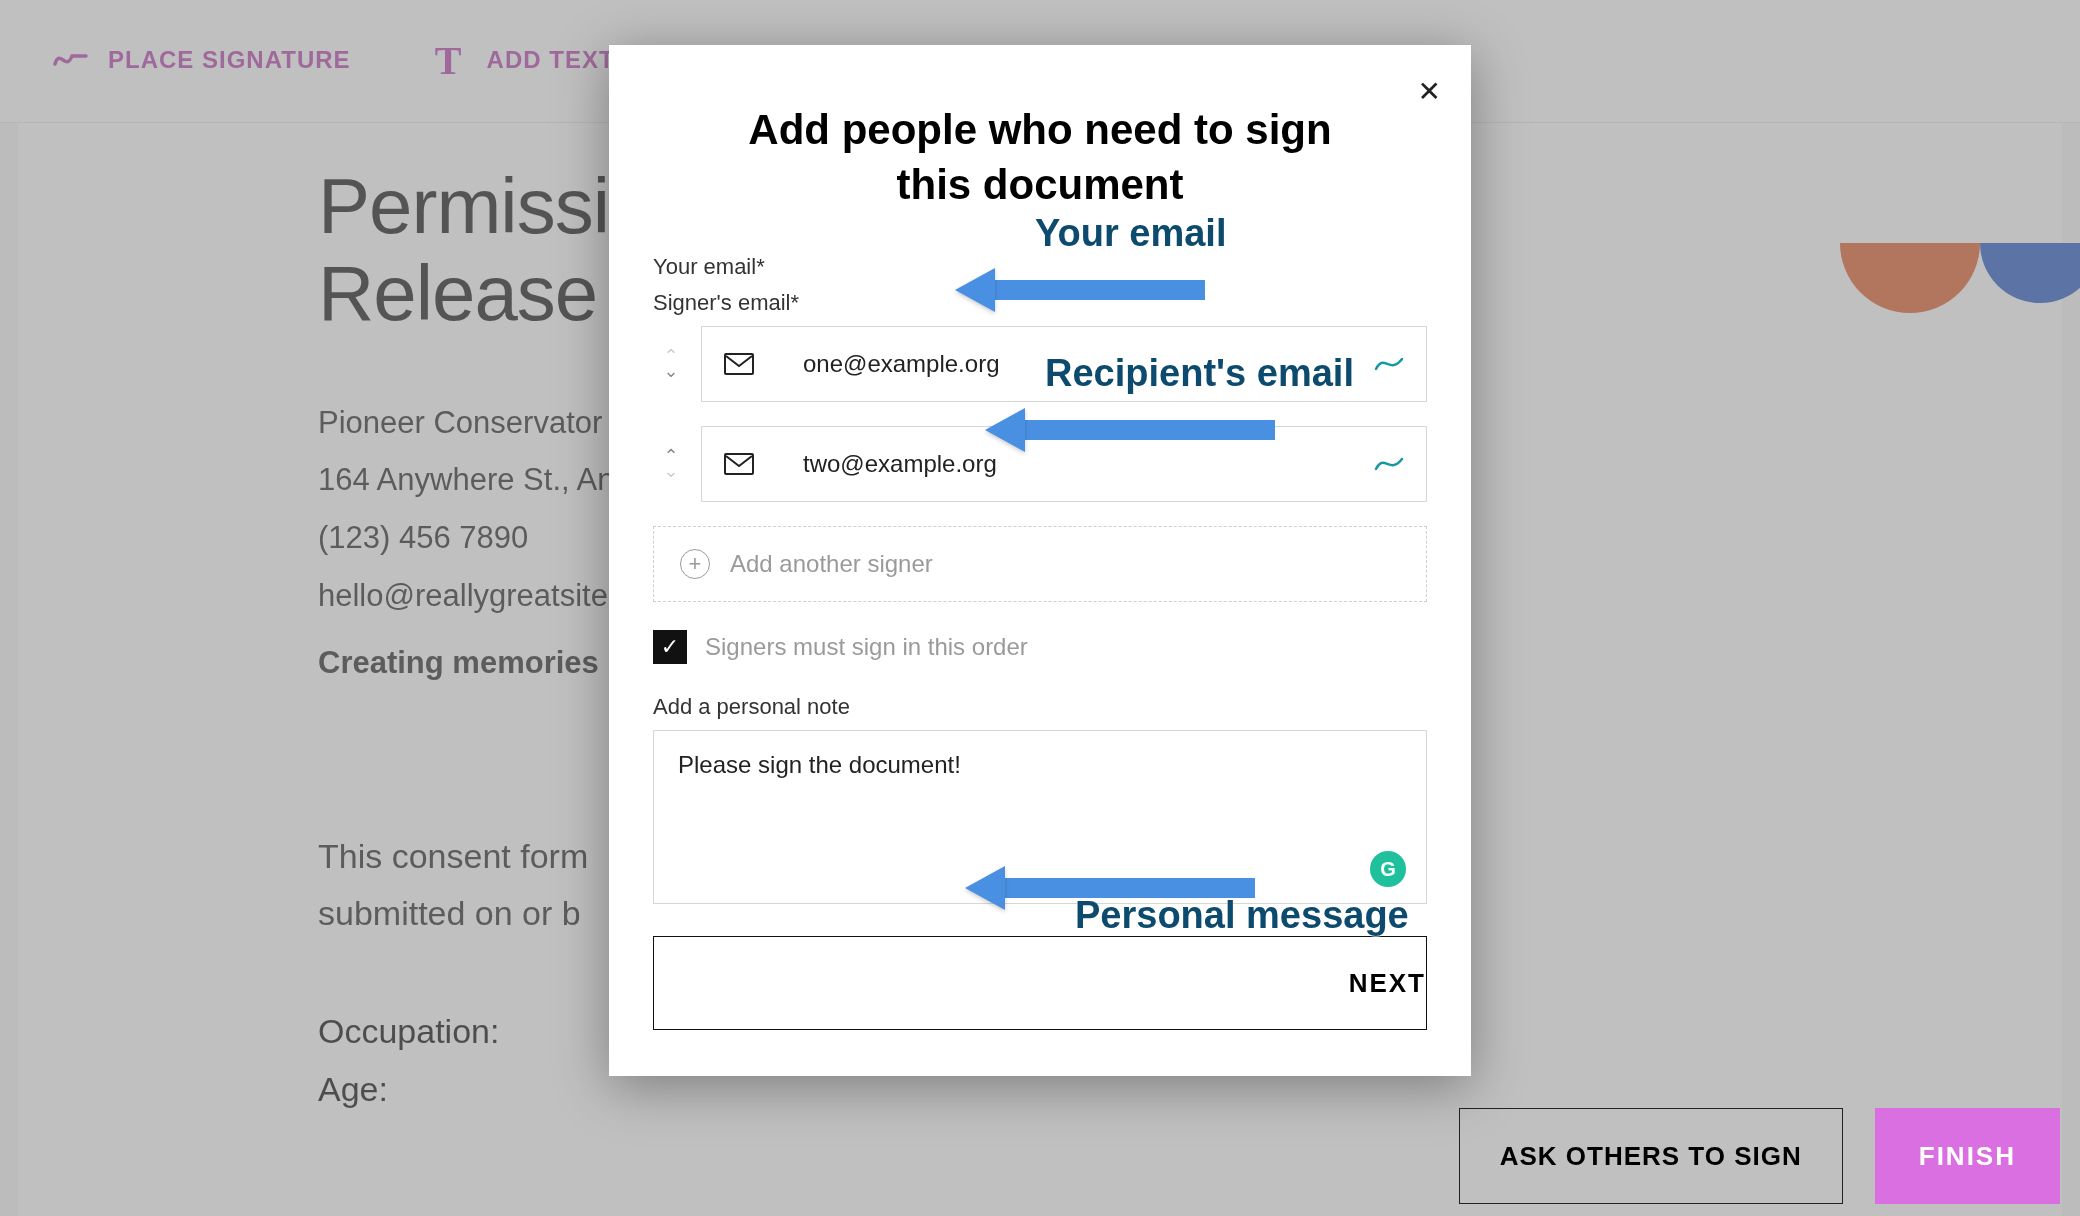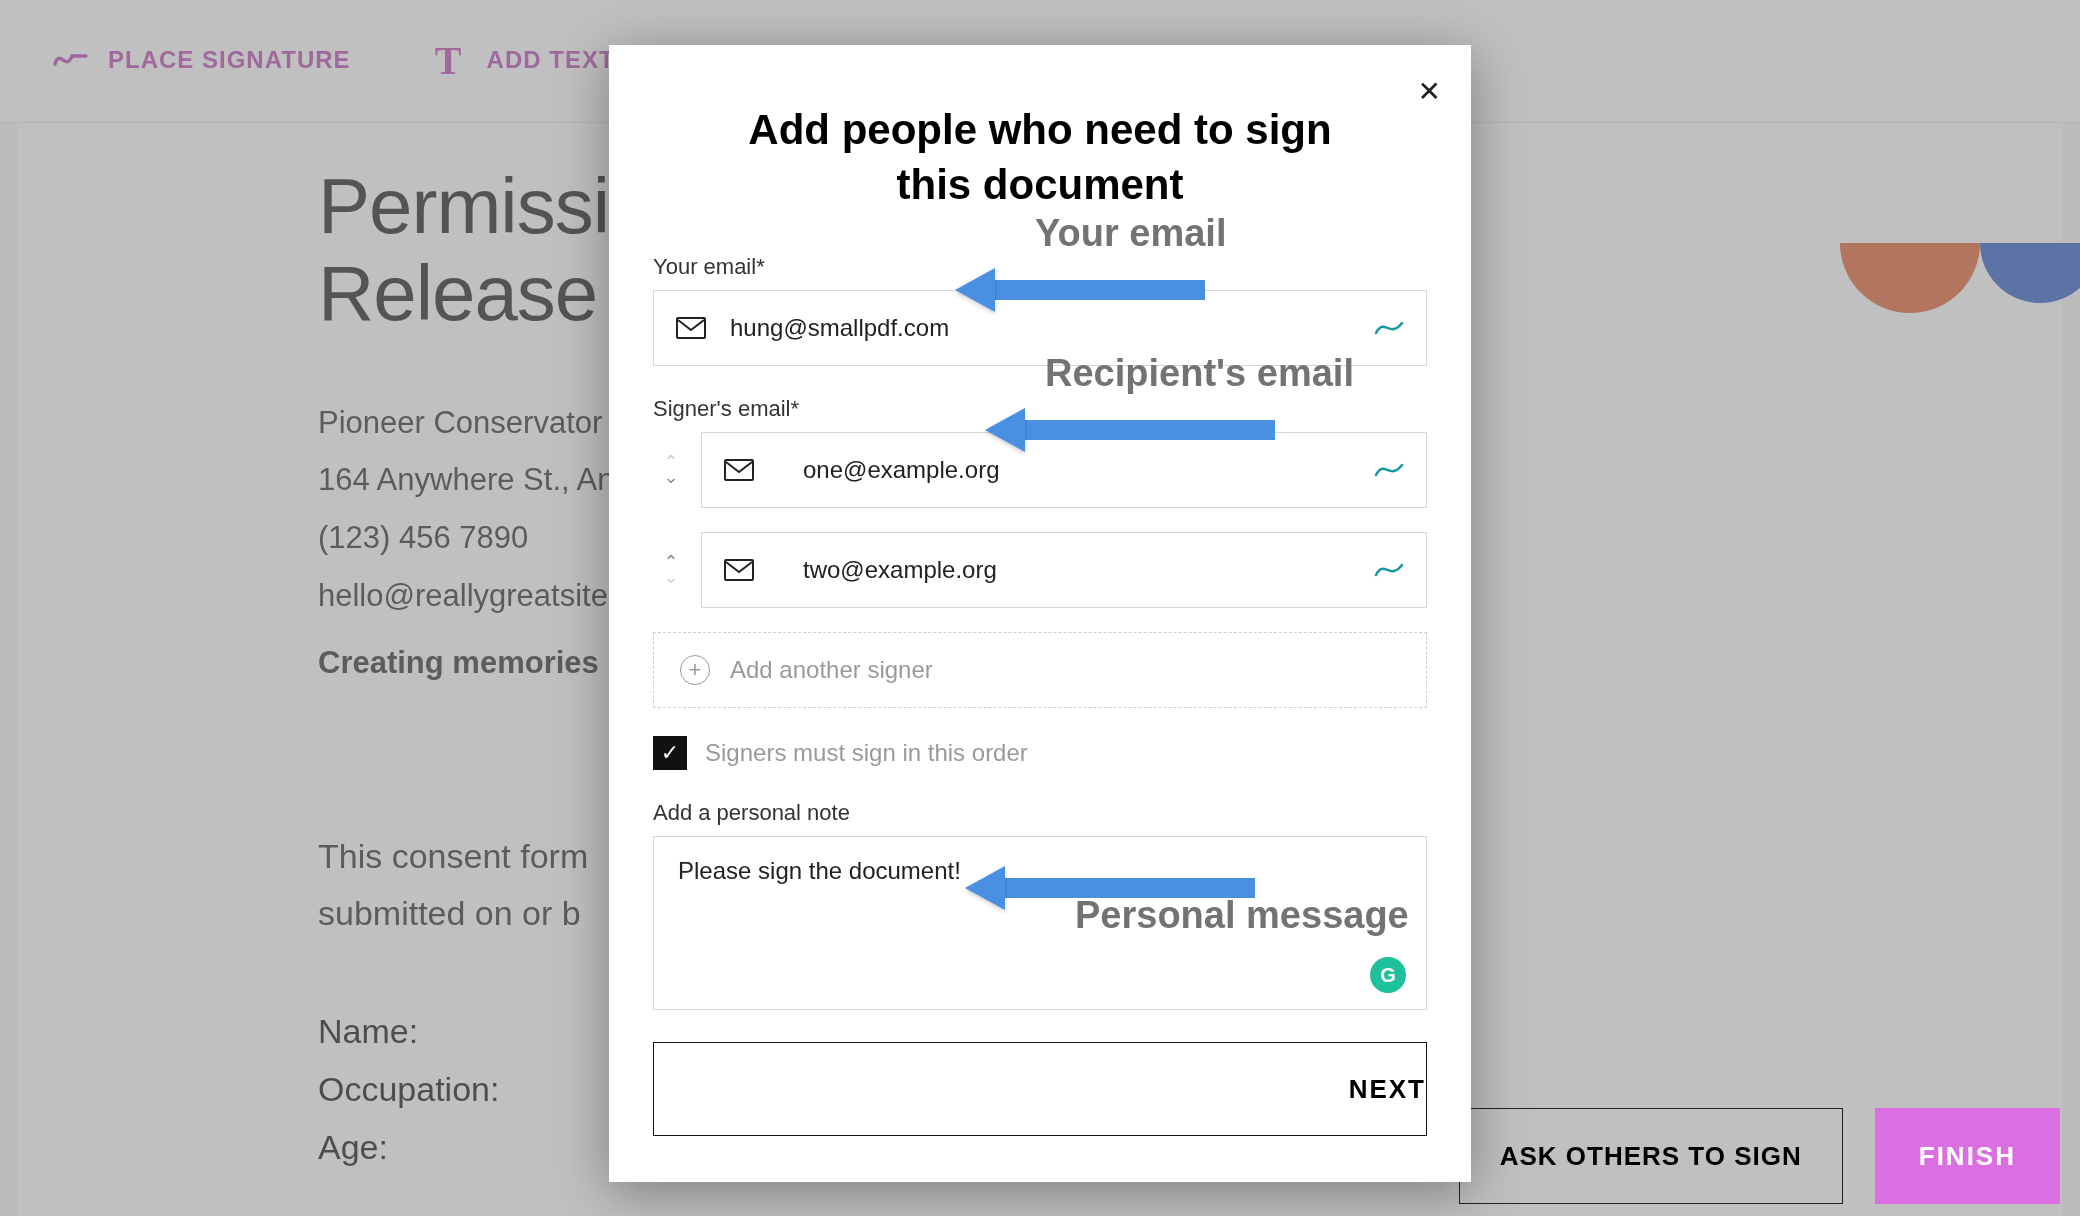--- a/index.html
+++ b/index.html
@@ -95,21 +95,21 @@
     border:1.5px solid #222; padding:0 40px; height:96px; display:flex; align-items:center;
     font-size:26px; font-weight:700; letter-spacing:1px; cursor:pointer; background:transparent;
   }
   .finish-btn {
     background:#d96fe0; color:#fff; padding:0 44px; height:96px; display:flex; align-items:center;
     font-size:26px; font-weight:700; letter-spacing:2px; cursor:pointer; border:none;
   }
 
   
   .anno { position:absolute; display:flex; align-items:center; pointer-events:none;}
-  .anno .albl { color:#737373; font-weight:700; font-size:38px; white-space:nowrap; text-shadow:0 1px 0 rgba(255,255,255,.6);}
+  .anno .albl { color:#0c4a6e; font-weight:700; font-size:38px; white-space:nowrap; text-shadow:0 1px 0 rgba(255,255,255,.6);}
   .arrow-left {
     width:0;height:0; border-top:22px solid transparent; border-bottom:22px solid transparent;
     border-right:40px solid #4a90e2; filter:drop-shadow(0 2px 2px rgba(0,0,0,.2));
   }
   .arrow-bar { height:20px; background:#4a90e2; }
 </style>
 </head>
 <body>
 
 <div class="toolbar">
@@ -136,21 +136,20 @@
     <p>Pioneer Conservator</p>
     <p>164 Anywhere St., An</p>
     <p>(123) 456 7890</p>
     <p>hello@reallygreatsite</p>
     <p class="tag">Creating memories</p>
     <div class="body">
       <div>This consent form</div>
       <div>submitted on or b</div>
     </div>
     <div class="fields">
-      <div>Name:</div>
       <div>Occupation:</div>
       <div>Age:</div>
     </div>
   </div>
   <div class="decor1"></div>
   <div class="decor2"></div>
 </div>
 
 <div class="overlay"></div>
 
@@ -161,34 +160,20 @@
   <div class="finish-btn">
     <span>FINISH</span>
   </div>
 </div>
 
 <div class="modal" style="z-index:10;">
   <div class="close">✕</div>
   <h2>Add people who need to sign this document</h2>
 
   <div class="flabel">Your email*</div>
-  <div class="field">
-    <span class="mail-icon">
-      <svg viewBox="0 0 30 22" width="30" height="22">
-          <rect x="1" y="1" width="28" height="20" rx="1" fill="none" stroke="#222" stroke-width="2"></rect>
-          <path d="M2 3 L15 13 L28 3" fill="none" stroke="#222" stroke-width="2"></path>
-        </svg>
-    </span>
-    <input value="hung@smallpdf.com" style="">
-    <span class="squiggle">
-       <svg width="30" height="18" viewBox="0 0 30 18">
-          <path d="M2 14 C 10 -2, 16 20, 28 4" stroke="#1698a0" stroke-width="2.5" fill="none" stroke-linecap="round"></path>
-        </svg>
-    </span>
-  </div>
 
   <div class="flabel">Signer's email*</div>
 
   <div class="signer-row">
     <div class="reorder">
       <span class="chev" style="color:#ccc;">⌃</span>
       <span class="chev">⌄</span>
     </div>
     <div class="field">
       <span class="mail-icon">

